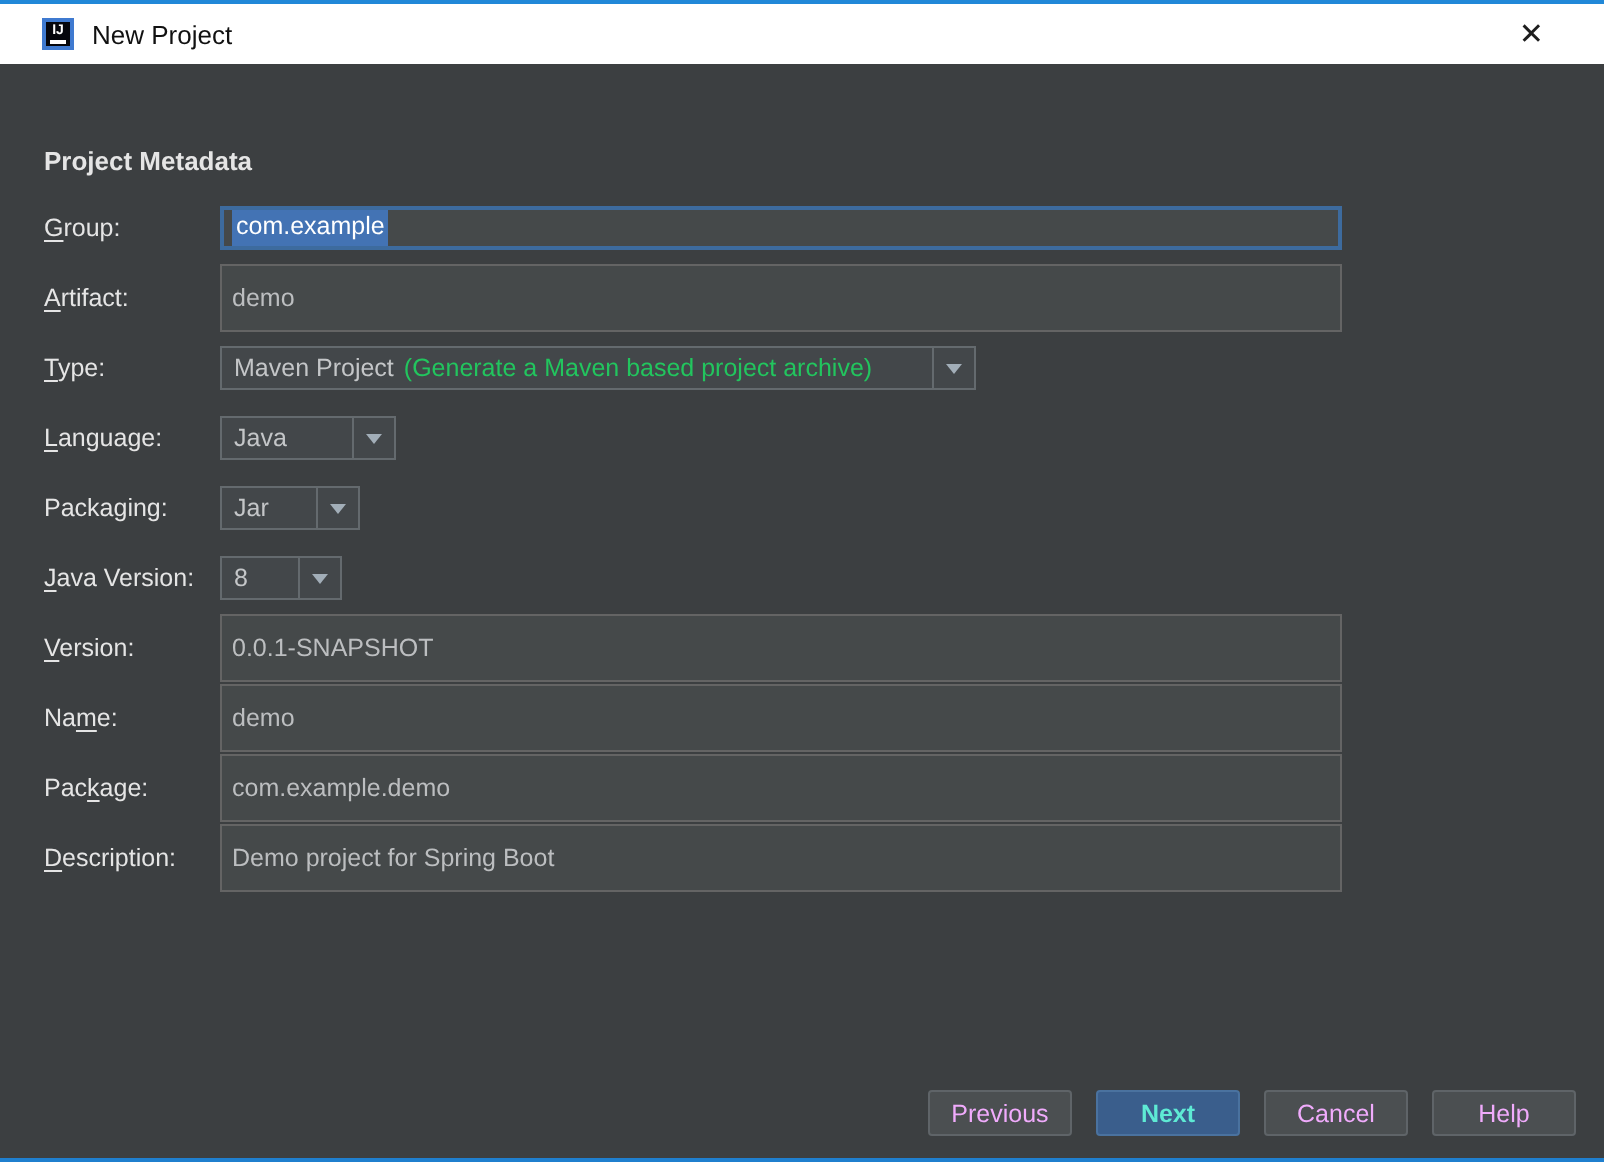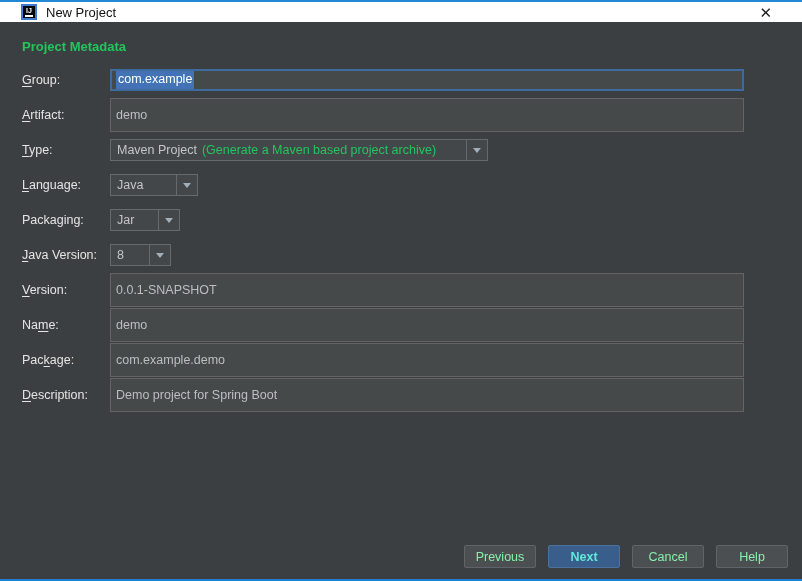--- a/index.html
+++ b/index.html
@@ -3,58 +3,58 @@
 <meta charset="utf-8">
 <style>
   html,body{margin:0;padding:0;background:#2b2b2b;}
   .window{
     width:802px;height:581px;box-sizing:border-box;position:relative;
     border-top:2px solid #2188d8;border-bottom:2px solid #1f7fce;
     display:flex;flex-direction:column;background:#3c3f41;
     font-family:"Liberation Sans",sans-serif;
   }
   
-  .titlebar{height:20px;background:#ffffff;display:flex;align-items:center;
+  .titlebar{height:30px;background:#ffffff;display:flex;align-items:center;
     padding-left:21px;flex:0 0 auto;}
   .app-icon{width:12px;height:12px;background:#05060c;border:2px solid #3f7ad0;
     display:flex;flex-direction:column;align-items:center;justify-content:center;}
   .ij{color:#fff;font-size:7px;font-weight:bold;line-height:6px;}
   .ij-underline{display:block;width:8px;height:2px;background:#fff;margin-top:1px;}
   .title{margin-left:9px;font-size:13px;color:#111;}
   .close{margin-left:auto;margin-right:30px;color:#1d1d1d;font-size:15px;
     line-height:15px;cursor:default;}
   
   .content{flex:1;padding:17px 22px 0 22px;position:relative;background:#3c3f41;}
-  .section-title{font-weight:bold;font-size:13px;color:#22c55e;margin-bottom:15px;}
+  .section-title{font-weight:bold;font-size:13px;color:#e5e5e5;margin-bottom:15px;margin-top:24px;}
   .row{display:flex;align-items:center;height:22px;margin-bottom:13px;}
   .row.gap{margin-top:12px;}
   .lbl{flex:0 0 88px;width:88px;font-size:12.5px;color:#e5e5e5;}
   .mn{text-decoration:underline;text-underline-offset:2px;}
   
   .txt{height:22px;box-sizing:border-box;background:#45494a;border:1px solid #646464;
     color:#bcbec0;font-size:12.5px;font-family:inherit;padding:16px 5px;line-height:20px;
     display:flex;align-items:center;outline:none;}
   input.txt{display:inline-block;}
-  .wide{width:634px;}
+  .wide{width:561px;}
   .focused{border:2px solid #3d6b9e;padding:0 4px;}
   .sel{background:#4373b4;color:#ffffff;padding:1px 2px 2px 2px;line-height:15px;}
   
   .combo{height:22px;box-sizing:border-box;background:#43474a;border:1px solid #646a6e;
     display:flex;align-items:stretch;}
   .combo-text{flex:1;display:flex;align-items:center;padding:0 6px;font-size:12.5px;
     color:#c4c6c8;white-space:nowrap;overflow:hidden;}
   .hint{color:#22c55e;margin-left:5px;}
   .combo-btn{flex:0 0 20px;width:20px;border-left:1px solid #646a6e;
     display:flex;align-items:center;justify-content:center;}
   .tri{width:0;height:0;border-left:4px solid transparent;border-right:4px solid transparent;
     border-top:5px solid #a2aeb8;}
   
   .button-row{position:absolute;right:14px;bottom:11px;display:flex;gap:12px;}
   .btn{min-width:72px;height:23px;box-sizing:border-box;background:#4b4f51;
-    border:1px solid #5f6468;border-radius:2px;color:#86efac;font-size:12.5px;
+    border:1px solid #5f6468;border-radius:2px;color:#f0abfc;font-size:12.5px;
     font-family:inherit;padding:0 10px;cursor:default;}
   .btn.primary{background:#3a5e8c;border-color:#4a729f;color:#5eead4;font-weight:bold;}
 </style>
 </head>
 <body>
 
 <div class="window">
 
   <div class="titlebar">
     <div class="app-icon">

